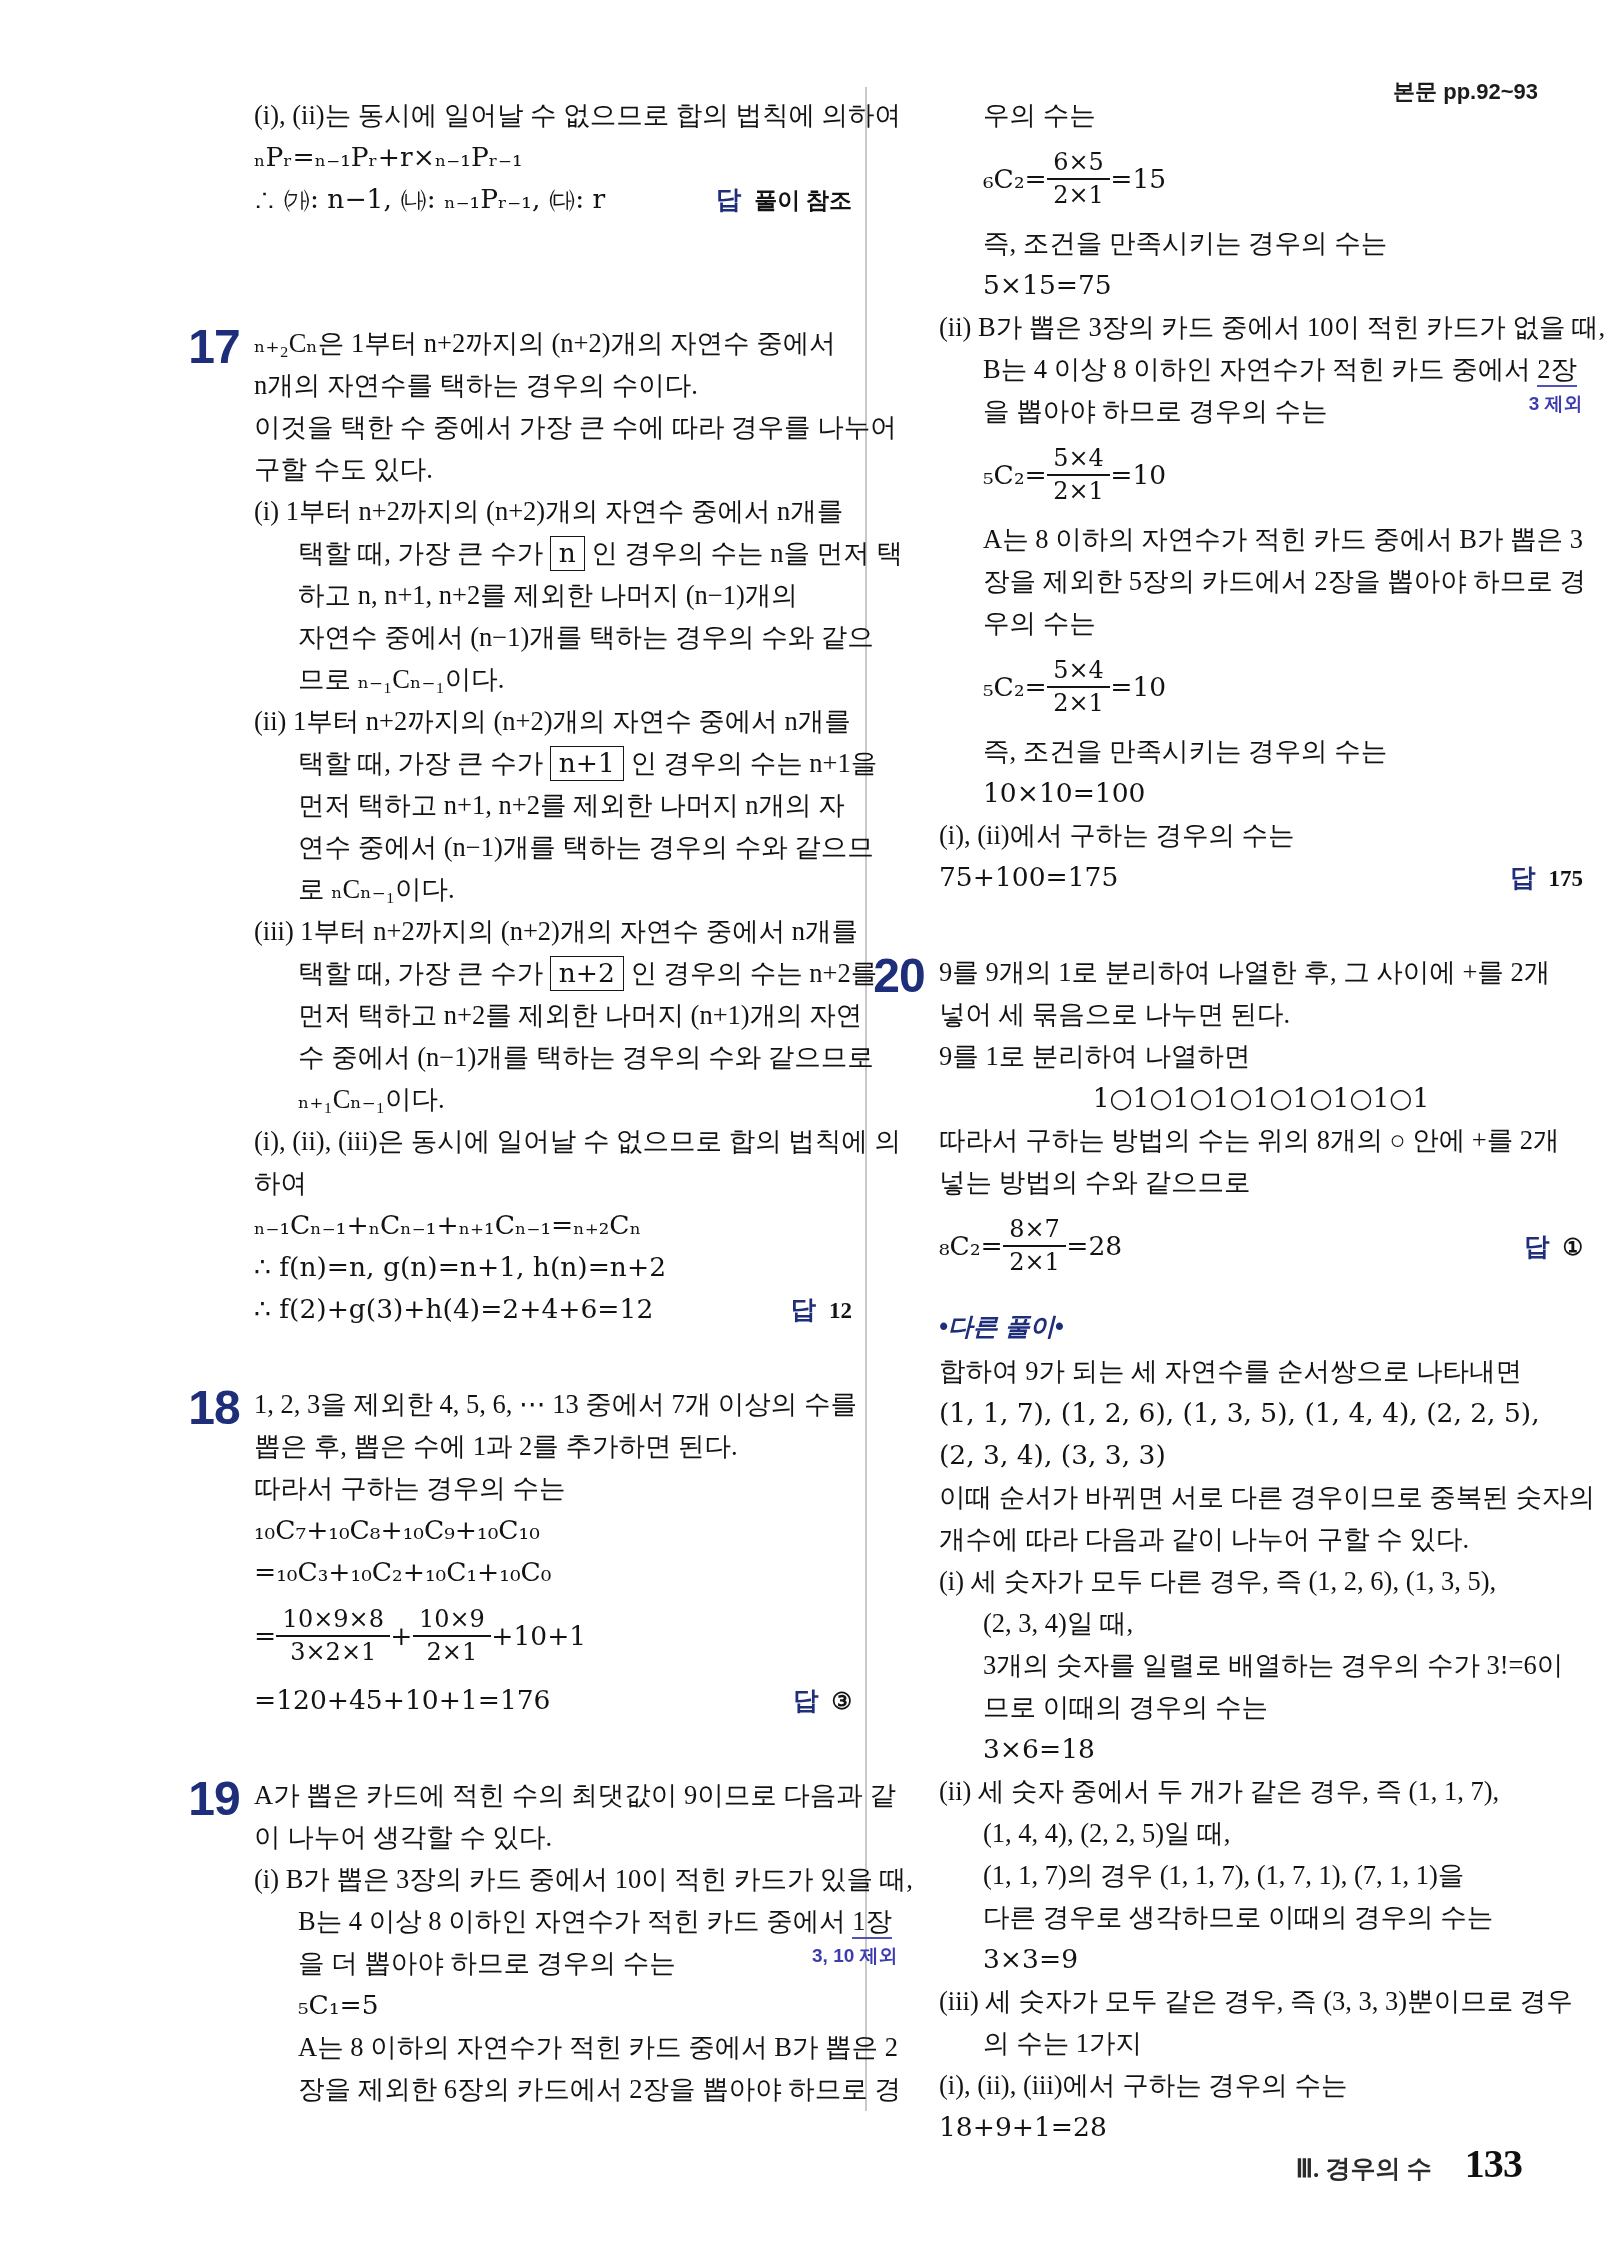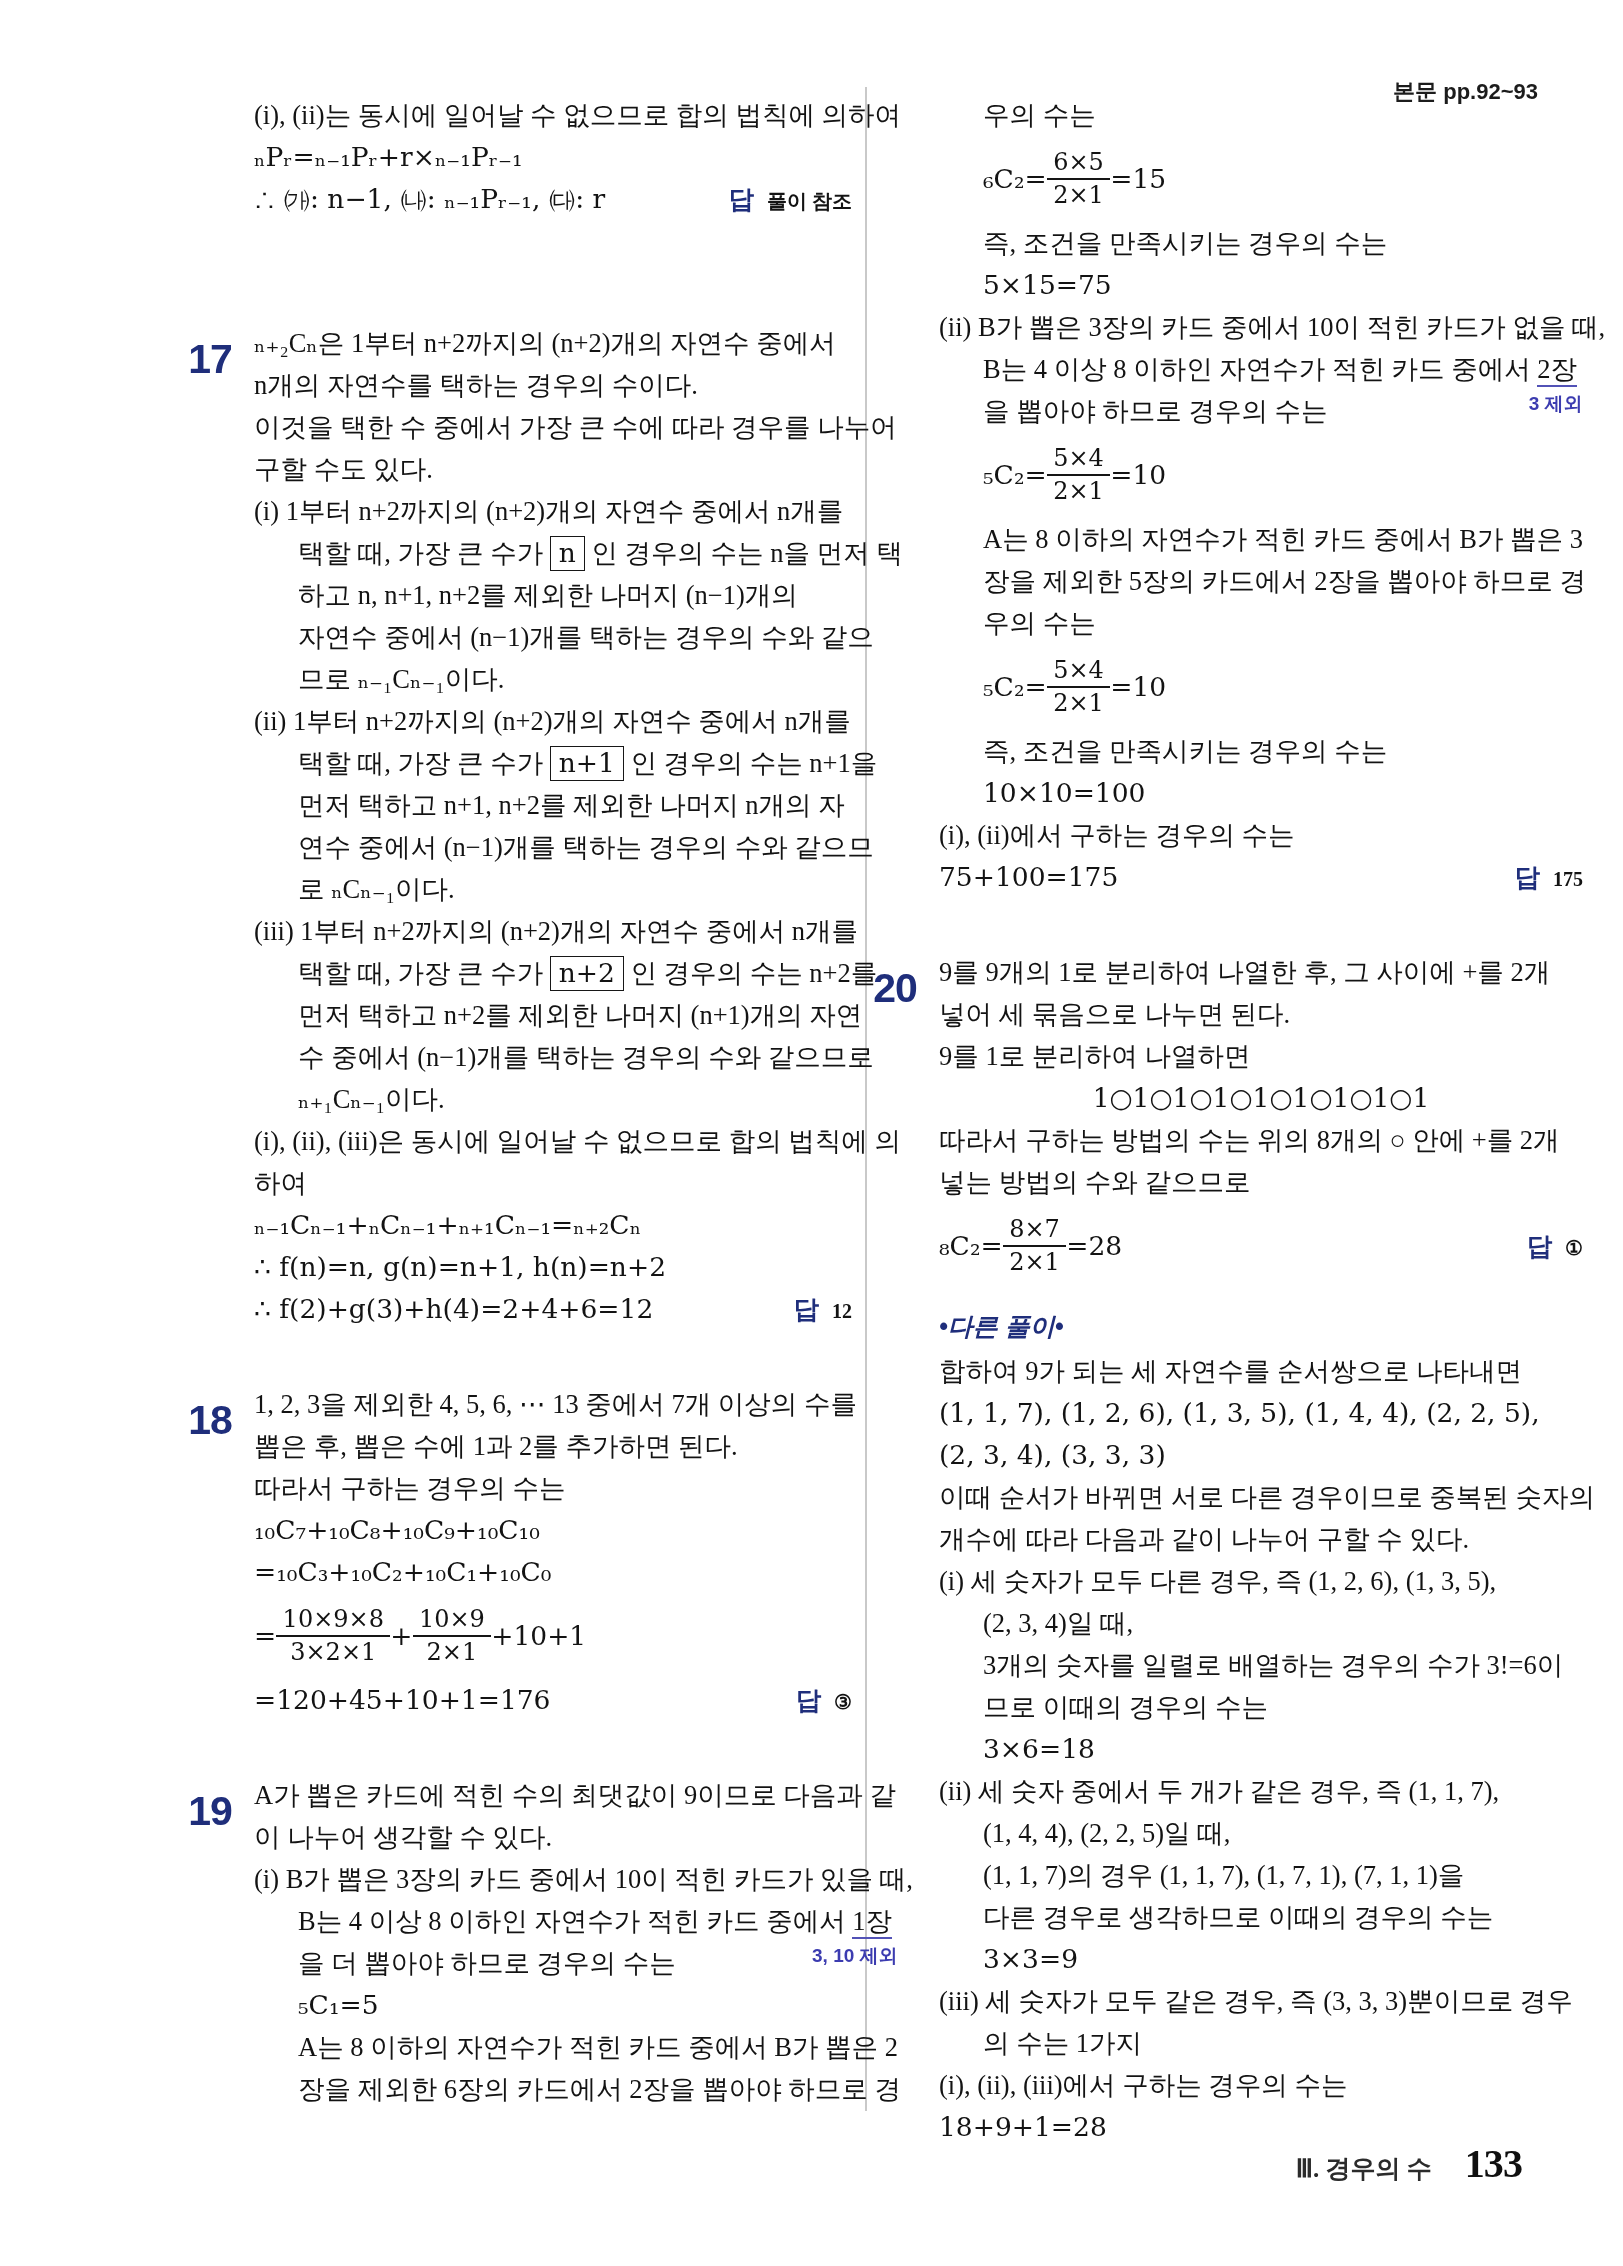--- a/index.html
+++ b/index.html
@@ -20,23 +20,23 @@
   }
   .col { position:absolute; }
   .col-left  { left:190px; top:94px; width:662px; }
   .col-right { left:875px; top:94px; width:708px; }
 
   .problem { position:relative; padding-left:64px; }
   .problem + .problem { margin-top:53px; }
   .col-left .problem:nth-child(2) { margin-top:102px; }
 
   .pnum {
-    position:absolute; left:-1.8px; top:16px;
+    position:absolute; left:-1.8px; top:4px;
     font-family:"Liberation Sans","DejaVu Sans",sans-serif;
-    font-weight:bold; font-size:41px; line-height:42px; letter-spacing:-0.9px;
+    font-weight:bold; font-size:48px; line-height:42px; letter-spacing:-0.9px;
     color:#1f2e7b;
   }
   .line {
     position:relative; height:42px; line-height:42px;
     font-size:26.5px; white-space:nowrap;
   }
   .line.tall { height:86px; line-height:86px; }
   .line.ind1 { padding-left:44px; }
   .line.center { text-align:center; }
   .line.alt-label { margin-top:12.8px; height:48px; line-height:48px; }
@@ -67,21 +67,21 @@
   .ul .note {
     position:absolute; right:-5.5px; top:40px; line-height:1;
     font-size:19px; color:#3c3cb0; font-weight:bold;
     font-family:"Liberation Sans","DejaVu Sans",sans-serif; white-space:nowrap;
   }
   .answer { position:absolute; right:0; top:0; }
   .ans-label {
     color:#1f2e7b; font-weight:bold; margin-right:12.8px;
     font-family:"Liberation Sans","DejaVu Sans",sans-serif; font-size:25.6px;
   }
-  .ans-value { font-weight:bold; font-size:20px; }
+  .ans-value { font-weight:bold; font-size:23px; }
 
   .page-footer {
     position:absolute; top:2140px; right:102px;
     display:flex; align-items:baseline; gap:33px;
     font-family:Liberation Serif, serif;
   }
   .footer-section { font-size:25px; font-weight:bold; color:#2b2b2b; }
   .footer-page { font-size:40px; font-weight:bold; color:#101010; letter-spacing:-0.9px; }
 </style>
 </head>

